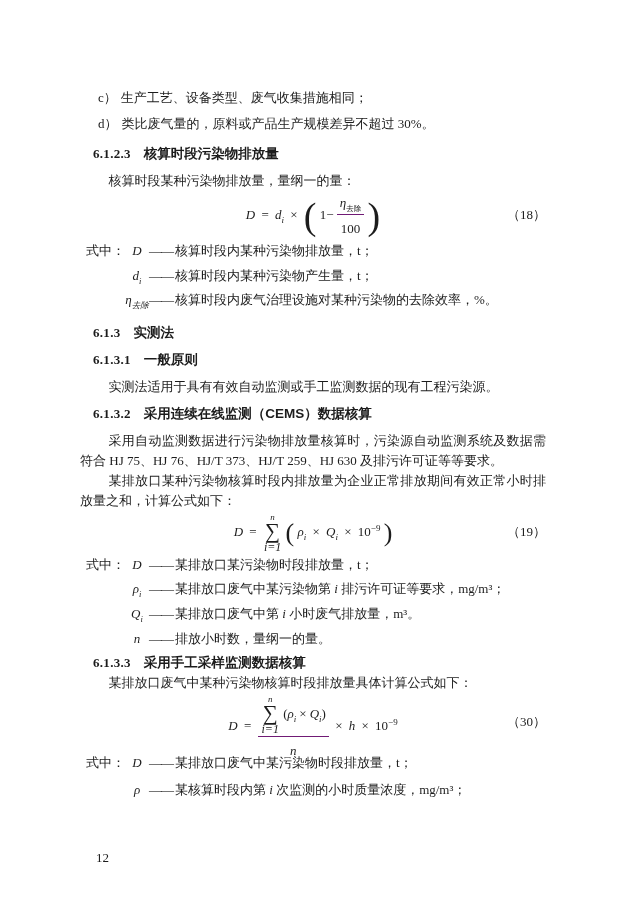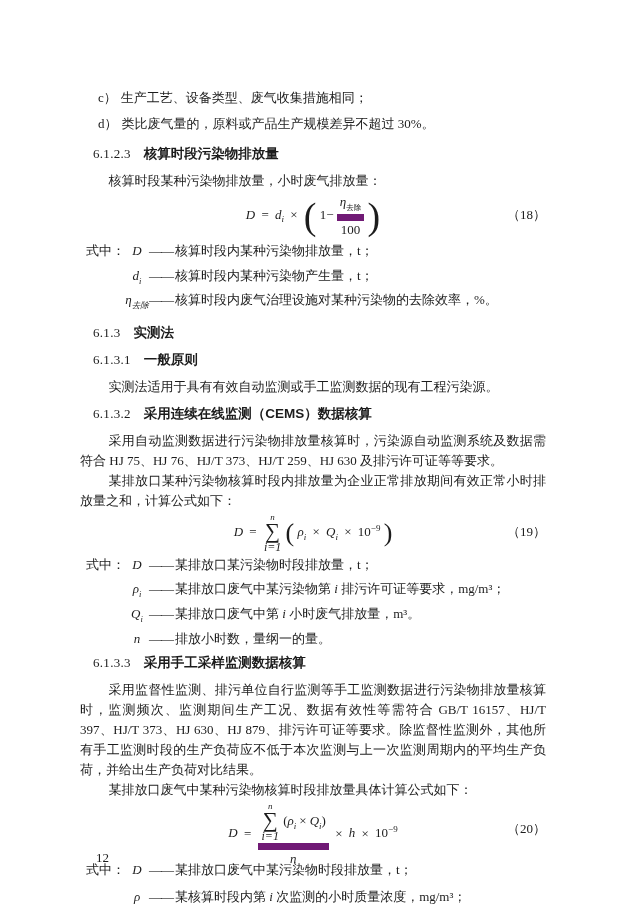--- a/index.html
+++ b/index.html
@@ -7,21 +7,21 @@
     position:relative;width:640px;height:905px;background:#ffffff;overflow:hidden;
     font-family:"Liberation Serif","DejaVu Serif",serif;
     font-size:13px;color:#1c1c1c;
   }
   .content{position:absolute;left:80px;top:82px;width:466px;}
   
   .li{margin-left:18px;line-height:20px;margin-top:6px;}
   .li .lab{margin-right:4px;}
   
   .hd{margin-left:13px;line-height:20px;white-space:nowrap;}
-  .hd .hnum{font-weight:400;letter-spacing:.3px;}
+  .hd .hnum{font-weight:700;letter-spacing:.3px;}
   .hd .htitle{font-family:"Liberation Sans","DejaVu Sans",sans-serif;font-weight:bold;margin-left:13px;font-size:13.5px;}
   .h1{margin-top:10px;} .h2{margin-top:8px;} .h3{margin-top:7px;} .h4{margin-top:7px;} .h5{}
   
   .para{line-height:20px;text-align:justify;margin-top:7px;}
   .p-ind{text-indent:2.2em;}
   
   .where{margin-left:6px;margin-top:4px;}
   .wrow{display:flex;line-height:20px;align-items:baseline;}
   .wlabel{flex:0 0 39px;font-family:Liberation Mono, monospace;}
   .wsym{flex:0 0 24px;text-align:center;font-style:italic;}
@@ -38,21 +38,21 @@
   .mvar{font-style:italic;}
   .mop{padding:0 3px;font-style:normal;}
   .msub{font-size:9px;font-style:italic;}
   .msubcn{font-size:7.5px;font-style:normal;}
   .msup{font-size:9px;font-style:normal;}
   .bp{display:inline-block;font-weight:200;vertical-align:middle;line-height:0;}
   .bp.big{font-size:38px;}
   .bp.med{font-size:26px;}
   .frac{display:inline-block;vertical-align:middle;text-align:center;line-height:normal;}
   .frac .fnum{display:block;padding:0 3px 1px;}
-  .frac .fden{display:block;border-top:7px solid #701a75;padding-top:1px;}
+  .frac .fden{display:block;border-top:1px solid #701a75;padding-top:6px;}
   .sum{display:inline-flex;flex-direction:column;align-items:center;vertical-align:middle;line-height:1;margin:0 1px;}
   .sum .stop{font-size:9px;font-style:italic;line-height:1;}
   .sum .ssigma{font-size:21px;line-height:.9;font-style:normal;}
   .sum .sbot{font-size:12px;font-style:italic;line-height:1;}
   .innerline{display:inline-block;vertical-align:middle;line-height:normal;}
   .pagenum{position:absolute;left:96px;top:848px;line-height:20px;}
 </style>
 </head>
 <body>
 
@@ -62,21 +62,21 @@
     <div class="li">
       <span class="lab">c）</span><span>生产工艺、设备类型、废气收集措施相同；</span>
     </div>
     <div class="li">
       <span class="lab">d）</span><span>类比废气量的，原料或产品生产规模差异不超过 30%。</span>
     </div>
 
     <div class="hd h1">
       <span class="hnum">6.1.2.3</span><span class="htitle">核算时段污染物排放量</span>
     </div>
-    <div class="para p-ind">核算时段某种污染物排放量，小时废气排放量：</div>
+    <div class="para p-ind">核算时段某种污染物排放量，量纲一的量：</div>
 
     <div class="formula f18">
       <span class="innerline">
         <span class="mvar">D</span>
         <span class="mop">=</span>
         <span class="mvar">d</span><sub class="msub">i</sub>
         <span class="mop">×</span>
         <span class="bp big">(</span>
         <span>1−</span>
         <span class="frac">
@@ -167,21 +167,20 @@
         <span class="wlabel"></span>
         <span class="wsym"><span>n</span><sub></sub></span>
         <span class="wdash">——</span>
         <span class="wdesc"><span>排放小时数，量纲一的量。</span><span class="vit"></span><span></span></span>
       </div>
     </div>
 
     <div class="hd h5">
       <span class="hnum">6.1.3.3</span><span class="htitle">采用手工采样监测数据核算</span>
     </div>
-    <div class="para p-ind">采用监督性监测、排污单位自行监测等手工监测数据进行污染物排放量核算时，监测频次、监测期间生产工况、数据有效性等需符合 GB/T 16157、HJ/T 397、HJ/T 373、HJ 630、HJ 879、排污许可证等要求。除监督性监测外，其他所有手工监测时段的生产负荷应不低于本次监测与上一次监测周期内的平均生产负荷，并给出生产负荷对比结果。</div>
     <div class="para p-ind" style="margin-top:0;">某排放口废气中某种污染物核算时段排放量具体计算公式如下：</div>
 
     <div class="formula f20">
       <span class="innerline">
         <span class="mvar">D</span>
         <span class="mop">=</span>
         <span class="frac">
           <span class="fnum">
             <span class="sum">
               <span class="stop">n</span>
@@ -190,21 +189,21 @@
             </span>
             <span>(</span><span class="mvar">ρ</span><sub class="msub">i</sub><span class="mop">×</span><span class="mvar">Q</span><sub class="msub">i</sub><span>)</span>
           </span>
           <span class="fden mvar">n</span>
         </span>
         <span class="mop">×</span>
         <span class="mvar">h</span>
         <span class="mop">×</span>
         <span>10</span><sup class="msup">−9</sup>
       </span>
-      <span class="eqnum">（20）</span>
+      <span class="eqnum">（30）</span>
     </div>
 
     <div class="where">
       <div class="wrow">
         <span class="wlabel">式中：</span>
         <span class="wsym"><span>D</span><sub></sub></span>
         <span class="wdash">——</span>
         <span class="wdesc"><span>某排放口废气中某污染物时段排放量，t；</span><span class="vit"></span><span></span></span>
       </div>
       <div class="wrow" style="margin-top:2px;">

